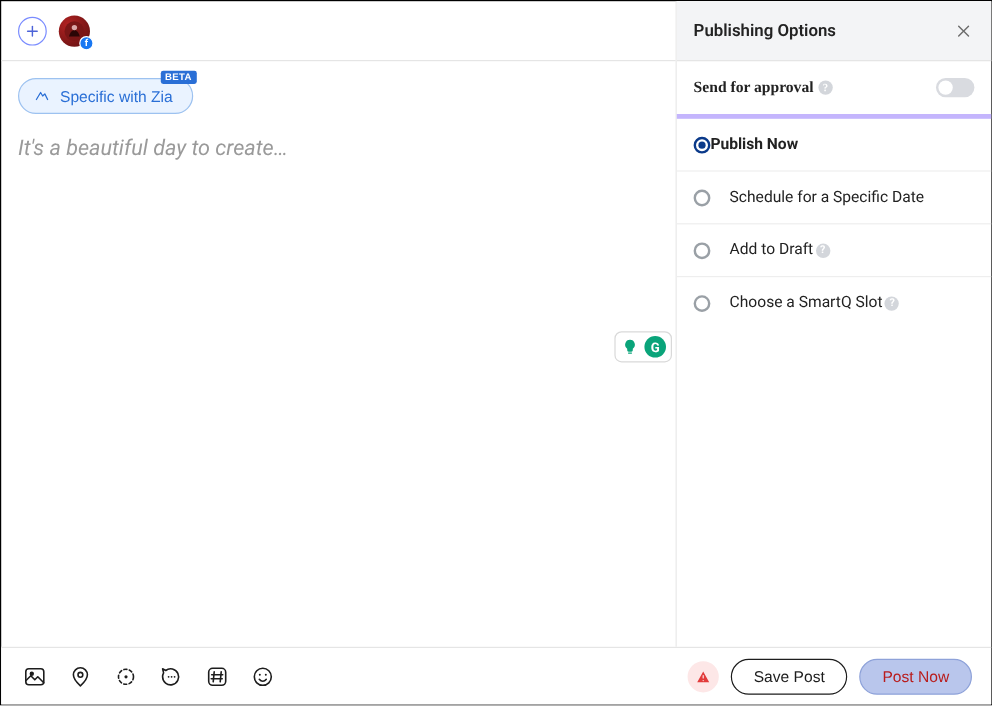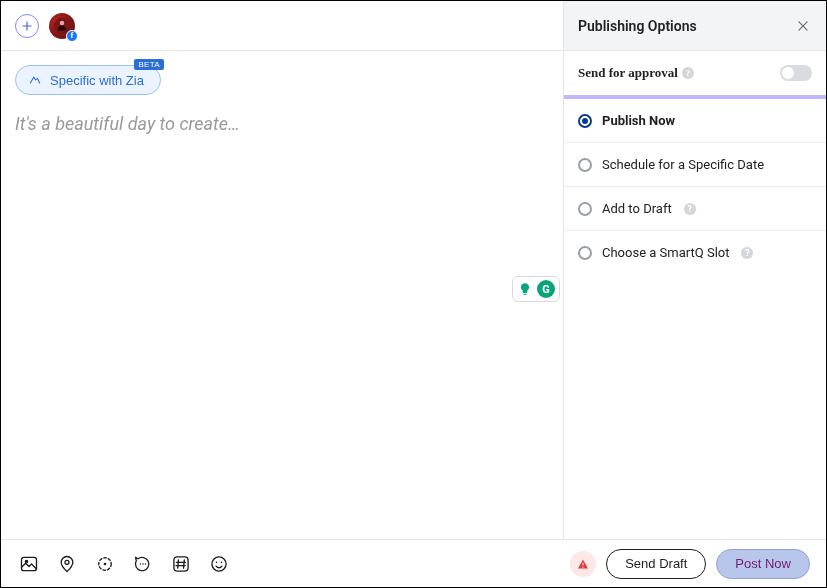--- a/index.html
+++ b/index.html
@@ -35,21 +35,21 @@
   .avatar-badge span { color:#fff; font-size:8px; font-weight:bold; line-height:1; }
 
   
   .chip-row { padding: 14px 14px 0 14px; }
   .chip {
     position: relative; display: inline-flex; align-items:center; gap:8px; height:30px; padding: 0 16px 0 12px;
     background:#eaf3ff; border:1px solid #9dc2f0; border-radius: 16px; color:#2a6fd6; cursor:pointer; font-size:13px;
   }
   .chip .zia-icon { width:14px; height:14px; display:inline-flex; }
   .chip .beta {
-    position:absolute; top:-7px; right:-4px; background:#2a6fd6; color:#fff; font-size:8px; font-weight:400; letter-spacing:.3px; padding:1px 4px; border-radius:2px;
+    position:absolute; top:-7px; right:-4px; background:#2a6fd6; color:#fff; font-size:8px; font-weight:700; letter-spacing:.3px; padding:1px 4px; border-radius:2px;
   }
 
   
   .composer {
     padding: 18px 14px; font-style: italic; color:#9a9a9a; font-size:18px; flex:1; outline:none;
   }
 
   
   .float-badges {
     position:absolute; left: 512px; top: 276px; display:flex; gap:4px; align-items:center;
@@ -72,45 +72,45 @@
     display:flex; align-items:center; justify-content:space-between; padding: 14px 14px; border-bottom:4px solid #c4b5fd;font-family:Liberation Serif, serif;
   }
   .approval .lbl { font-size:13px; font-weight:700; display:flex; align-items:center; gap:4px; color:#222;}
   .info { width:12px; height:12px; border-radius:50%; background:#d3d6db; color:#fff; font-size:9px; display:inline-flex; align-items:center; justify-content:center; font-style:normal; font-weight:700;}
   .toggle { width:32px; height:16px; background:#d9dbe0; border-radius:10px; position:relative; cursor:pointer; }
   .toggle::after { content:""; position:absolute; width:12px; height:12px; background:#fff; border-radius:50%; top:2px; left:2px; }
 
   
   .options { display:flex; flex-direction:column; }
   .opt {
-    display:flex; align-items:center; gap:10px; padding:14px 14px; border-bottom:1px solid #eee; font-size:13px; cursor:pointer; color:#222;
+    display:flex; align-items:center; gap:0; padding:14px 14px; border-bottom:1px solid #eee; font-size:13px; cursor:pointer; color:#222;
   }
   .opt:last-child { border-bottom:none; }
   .radio { width:14px; height:14px; border:2px solid #9aa0a6; border-radius:50%; display:inline-flex; align-items:center; justify-content:center; flex-shrink:0;}
   .radio.checked { border-color:#0b3a8a; }
   .radio.checked::after { content:""; width:6px; height:6px; background:#0b3a8a; border-radius:50%; }
   .opt .txt { font-weight:700; }
-  .opt.sub .txt { font-weight:400; }
+  .opt.sub .txt { font-weight:400;margin-left:16px; }
   .opt .info { margin-left:2px; }
 
   
   .footer {
     height: 48px; border-top:1px solid #e5e5e5; display:flex; align-items:center; justify-content:space-between; padding: 0 16px 0 18px; background:#fff;
   }
   .ftools { display:flex; gap:18px; align-items:center; color:#333; }
   .ftool { width:20px; height:20px; cursor:pointer; display:flex; align-items:center; justify-content:center; }
   .ftool svg { width:20px; height:20px; }
   .factions { display:flex; align-items:center; gap:10px; }
   .warn { width:26px; height:26px; border-radius:50%; background:#fde7e7; display:flex; align-items:center; justify-content:center; }
   .warn svg { width:12px; height:12px; }
   .btn {
     height:30px; padding: 0 18px; border-radius:16px; font-size:13px; cursor:pointer; display:inline-flex; align-items:center; justify-content:center;
   }
   .btn.outline { background:#fff; border:1.3px solid #1d1d1d; color:#1d1d1d; }
-  .btn.primary { background:#b9c6ec; border:1px solid #8ea2d9; color:#701a75; }
+  .btn.primary { background:#b9c6ec; border:1px solid #8ea2d9; color:#b91c1c; }
 </style>
 </head>
 <body>
 
 <div class="app">
   <div class="top">
     <div class="left">
       <div class="lheader">
         <button class="add-btn" aria-label="add">
           <svg viewBox="0 0 24 24" fill="none" stroke="#4c63d8" stroke-width="2.4" stroke-linecap="round">
@@ -235,21 +235,21 @@
             <path d="M8.5 14.5c1 1.3 2.2 2 3.5 2s2.5-.7 3.5-2"></path>
           </svg>
       </span>
     </div>
     <div class="factions">
       <div class="warn">
         <svg viewBox="0 0 24 24" fill="#e23b3b">
             <path d="M12 3l10 18H2L12 3zm0 6a1 1 0 0 0-1 1v4a1 1 0 0 0 2 0v-4a1 1 0 0 0-1-1zm0 8.2a1.1 1.1 0 1 0 0 2.2 1.1 1.1 0 0 0 0-2.2z"></path>
           </svg>
       </div>
-      <button class="btn outline">Send Draft</button>
+      <button class="btn outline">Save Post</button>
       <button class="btn primary">Post Now</button>
     </div>
   </div>
 
   <div class="float-badges">
     <span class="fb-green">
       <svg viewBox="0 0 24 24" width="14" height="14" fill="#0aa47a">
           <path d="M12 2a7 7 0 0 0-4 12.7V17a2 2 0 0 0 2 2h4a2 2 0 0 0 2-2v-2.3A7 7 0 0 0 12 2z"></path>
           <rect x="9" y="20" width="6" height="2" rx="1"></rect>
         </svg>

